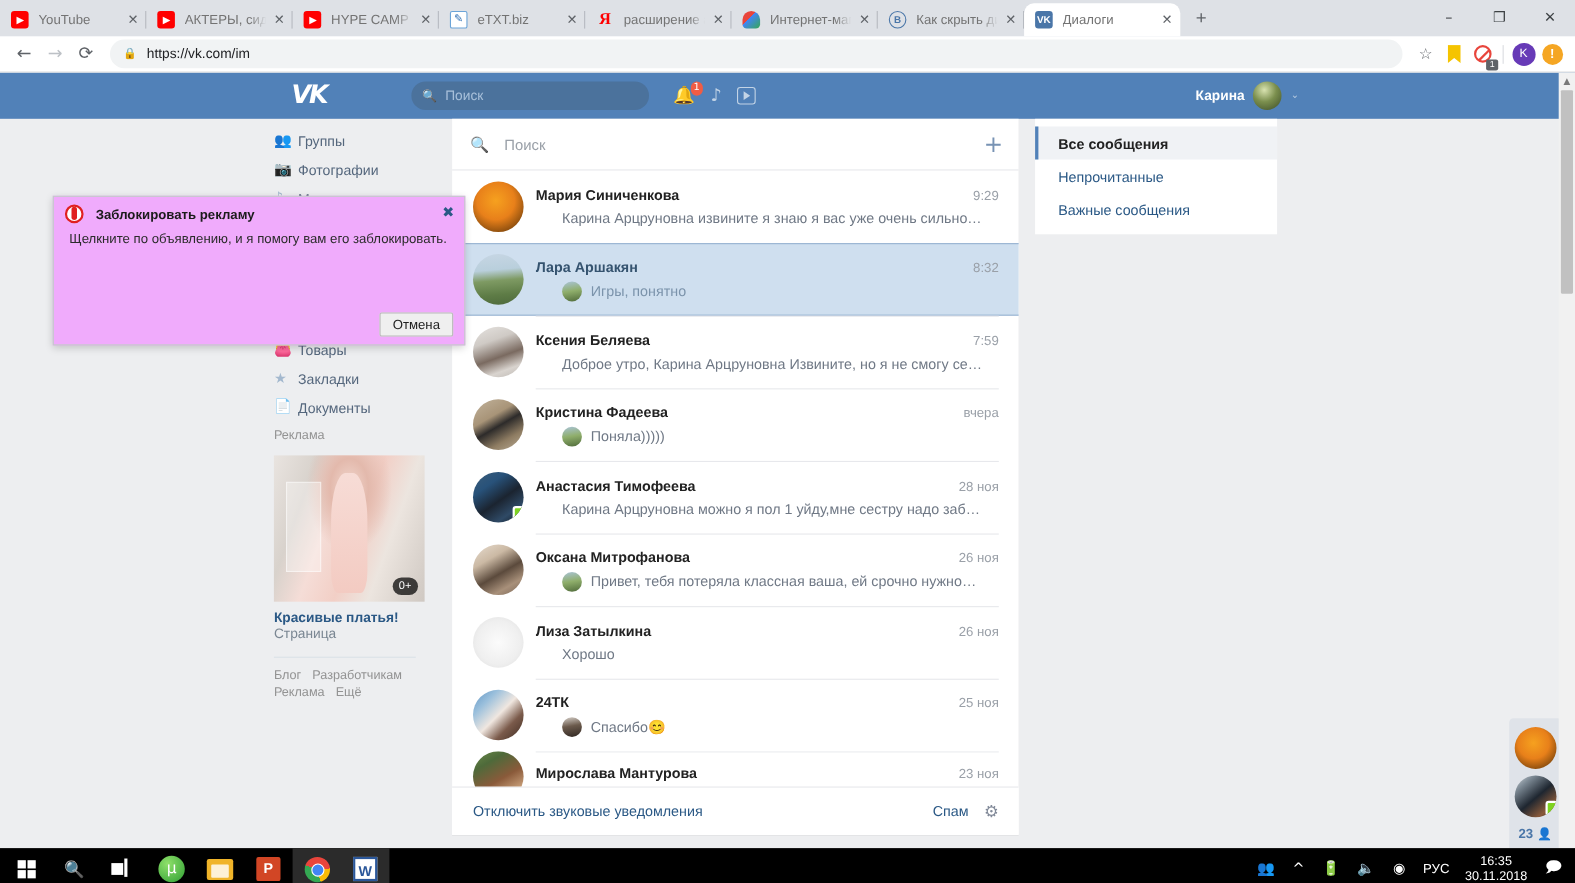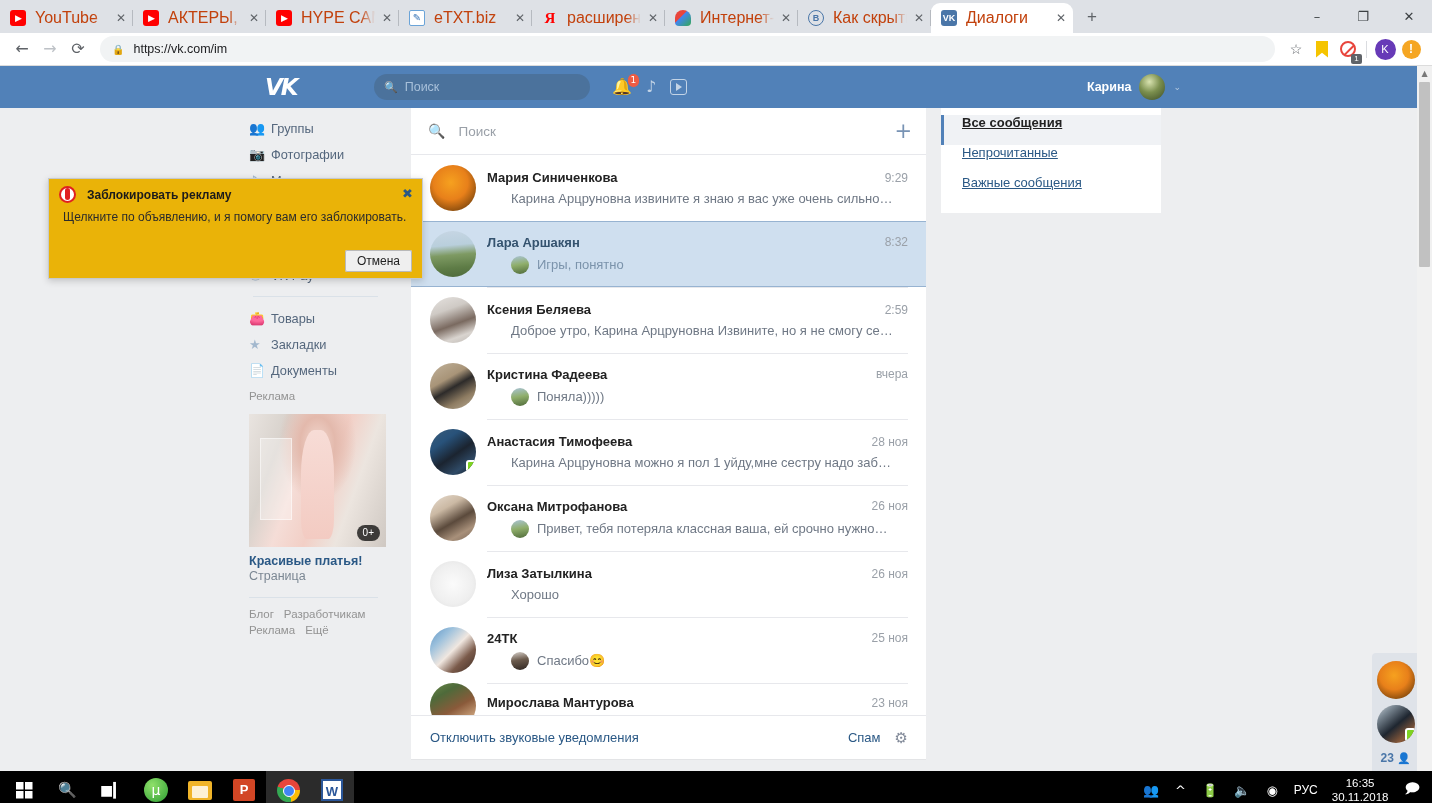--- a/index.html
+++ b/index.html
@@ -44,21 +44,21 @@
   .fav-yt::before { content: "\25B6"; margin-left: 1px; }
   .fav-etxt { background: #fff; border: 1px solid #6ba4d8; color: #3b77b8; font-size: 10px; }
   .fav-ya { color: #ff0000; font-weight: bold; font-size: 15px; font-family: "Liberation Serif", serif; }
   .fav-shop { background: linear-gradient(135deg,#e8453c 0%,#e8453c 40%,#4285f4 41%,#34a853 100%);
               border-radius: 50% 50% 4px 4px; }
   .fav-vkb { border: 1.5px solid #4a76a8; color: #4a76a8; border-radius: 50%;
              font-size: 9px; font-weight: bold; }
   .fav-vk { background: #4a76a8; color: #fff; border-radius: 3px; font-size: 9px;
             font-weight: bold; }
   .tab-title {
-    font-size: 16px; color: #c2410c;
+    font-size: 12px; color: #737373;
     white-space: nowrap; overflow: hidden;
     flex: 1; min-width: 0;
     mask-image: linear-gradient(to right, #000 80%, transparent 100%);
     -webkit-mask-image: linear-gradient(to right, #000 80%, transparent 100%);
   }
   .tab-close {
     width: 16px; height: 16px; flex: none; margin-left: 4px;
     color: #5f6368; font-size: 12px; line-height: 16px; text-align: center;
     font-family: "DejaVu Sans", sans-serif;
   }
@@ -189,21 +189,21 @@
              position: relative; }
   .dlg-row + .dlg-row .dlg-body::before {
     content: ""; position: absolute; left: 0; right: 0; top: 0; height: 1px; background: #e7e8ec; }
   .dlg-row.selected { background: #cfdfef; border-top: 1px solid #97b3d1;
                       border-bottom: 1px solid #97b3d1; height: 66px; }
   .dlg-row.selected .dlg-body::before { display: none; }
   .dlg-avatar { width: 46px; height: 46px; border-radius: 50%; flex: none;
                 margin-right: 11px; overflow: hidden; position: relative; }
   .dlg-body { flex: 1; min-width: 0; position: relative; height: 100%;
               display: flex; flex-direction: column; justify-content: center; }
-  .dlg-line1 { display: flex; align-items: center; }
+  .dlg-line1 { display: flex; align-items: flex-end; }
   .dlg-name { font-size: 13px; font-weight: bold; color: #222; flex: 1;
               white-space: nowrap; overflow: hidden; }
   .dlg-row.selected .dlg-name { color: #35536f; }
   .dlg-time { font-size: 12px; color: #9aa0a8; flex: none; margin-left: 10px; }
   .dlg-line2 { display: flex; align-items: center; margin-top: 6px; margin-left: 24px; }
   .dlg-mini { width: 18px; height: 18px; border-radius: 50%; flex: none; margin-right: 8px;
               overflow: hidden; }
   .dlg-prev { font-size: 13px; color: #6f7885; white-space: nowrap; overflow: hidden;
               text-overflow: clip; }
   .dlg-row.selected .dlg-prev { color: #7b93ab; }
@@ -212,22 +212,22 @@
 
   #dialogs-footer { height: 44px; display: flex; align-items: center;
       padding: 0 18px 0 19px; border-top: 1px solid #e7e8ec; background: #fff; }
   #mute-link { font-size: 13px; color: #2a5885; flex: 1; }
   #spam-link { font-size: 13px; color: #2a5885; margin-right: 14px; }
   #dialogs-gear-icon { color: #828a99; font-size: 15px; font-family: "DejaVu Sans", sans-serif; }
 
   
   #filters-panel { position: absolute; left: 700px; top: 0; width: 220px;
       background: #fff; padding: 7px 0 8px 0; }
-  .filter-item { height: 30px; display: flex; align-items: flex-start; padding-left: 21px;
-      font-size: 13px; color: #2a5885; position: relative; text-decoration: underline; }
+  .filter-item { height: 30px; display: flex; align-items: center; padding-left: 21px;
+      font-size: 13px; color: #2a5885; position: relative; }
   .filter-item.active { background: #f0f2f5; color: #222; font-weight: bold; }
   .filter-item.active::before { content: ""; position: absolute; left: 0; top: 0;
       bottom: 0; width: 3px; background: #5181b8; }
 
   
   #online-widget { position: absolute; right: 12px; bottom: 0; width: 48px;
       background: #dfe3e9; border-radius: 4px 4px 0 0; padding: 8px 0 6px 0;
       display: flex; flex-direction: column; align-items: center; gap: 6px; }
   .ow-av { width: 38px; height: 38px; border-radius: 50%; position: relative; overflow: hidden; }
   #online-count-row { display: flex; align-items: center; gap: 4px; margin-top: 2px; }
@@ -236,22 +236,22 @@
 
   
   #page-scrollbar { position: absolute; right: 0; top: 0; width: 15px; height: 100%;
       background: #f1f1f1; }
   #sb-up { height: 15px; color: #787878; font-size: 8px; text-align: center; line-height: 15px;
       font-family: "DejaVu Sans", sans-serif; }
   #sb-thumb { position: absolute; top: 16px; left: 2px; width: 11px; height: 185px;
       background: #c1c1c1; border-radius: 1px; }
 
   
-  #adblock-dialog { position: absolute; left: 48px; top: 112px; width: 375px; height: 101px;
-      background: #eab308; border: 1px solid #c6c9cc;
+  #adblock-dialog { position: absolute; left: 48px; top: 112px; width: 375px; height: 136px;
+      background: #f0abfc; border: 1px solid #c6c9cc;
       box-shadow: 0 2px 7px rgba(0,0,0,0.18); z-index: 40; }
   #adblock-dialog-head { height: 31px; display: flex; align-items: center;
       padding: 0 10px; position: relative; }
   #opera-icon { width: 17px; height: 17px; border-radius: 50%;
       border: 2.5px solid #e02020; background: #fff; flex: none; margin-right: 11px;
       position: relative; }
   #opera-icon::after { content:""; position:absolute; left:3.5px; top:-0.5px;
       width:5px; height:12px; background:#e02020; border-radius: 3px; }
   #adblock-dialog-title { font-size: 12px; font-weight: bold; color: #1b1b1b; }
   #adblock-dialog-close { position: absolute; right: 9px; top: 7px; color: #2a5885;
@@ -527,21 +527,21 @@
             <span class="dlg-prev">Игры, понятно</span>
           </div>
         </div>
       </div>
 
       <div class="dlg-row">
         <span class="dlg-avatar" style="background: linear-gradient(160deg,#e6e3e0 0%,#cfcac5 30%,#7a6a60 58%,#d9d4cf 80%,#bdb8b3 100%);"></span>
         <div class="dlg-body">
           <div class="dlg-line1">
             <span class="dlg-name">Ксения Беляева</span>
-            <span class="dlg-time">2:59</span>
+            <span class="dlg-time">7:59</span>
           </div>
           <div class="dlg-line2">
             <span class="dlg-prev">Доброе утро, Карина Арцруновна Извините, но я не смогу се…</span>
           </div>
         </div>
       </div>
 
       <div class="dlg-row">
         <span class="dlg-avatar" style="background: linear-gradient(150deg,#c2b39c 0%,#a89478 35%,#2d2b2a 52%,#8e7c62 75%,#bcae97 100%);"></span>
         <div class="dlg-body">

